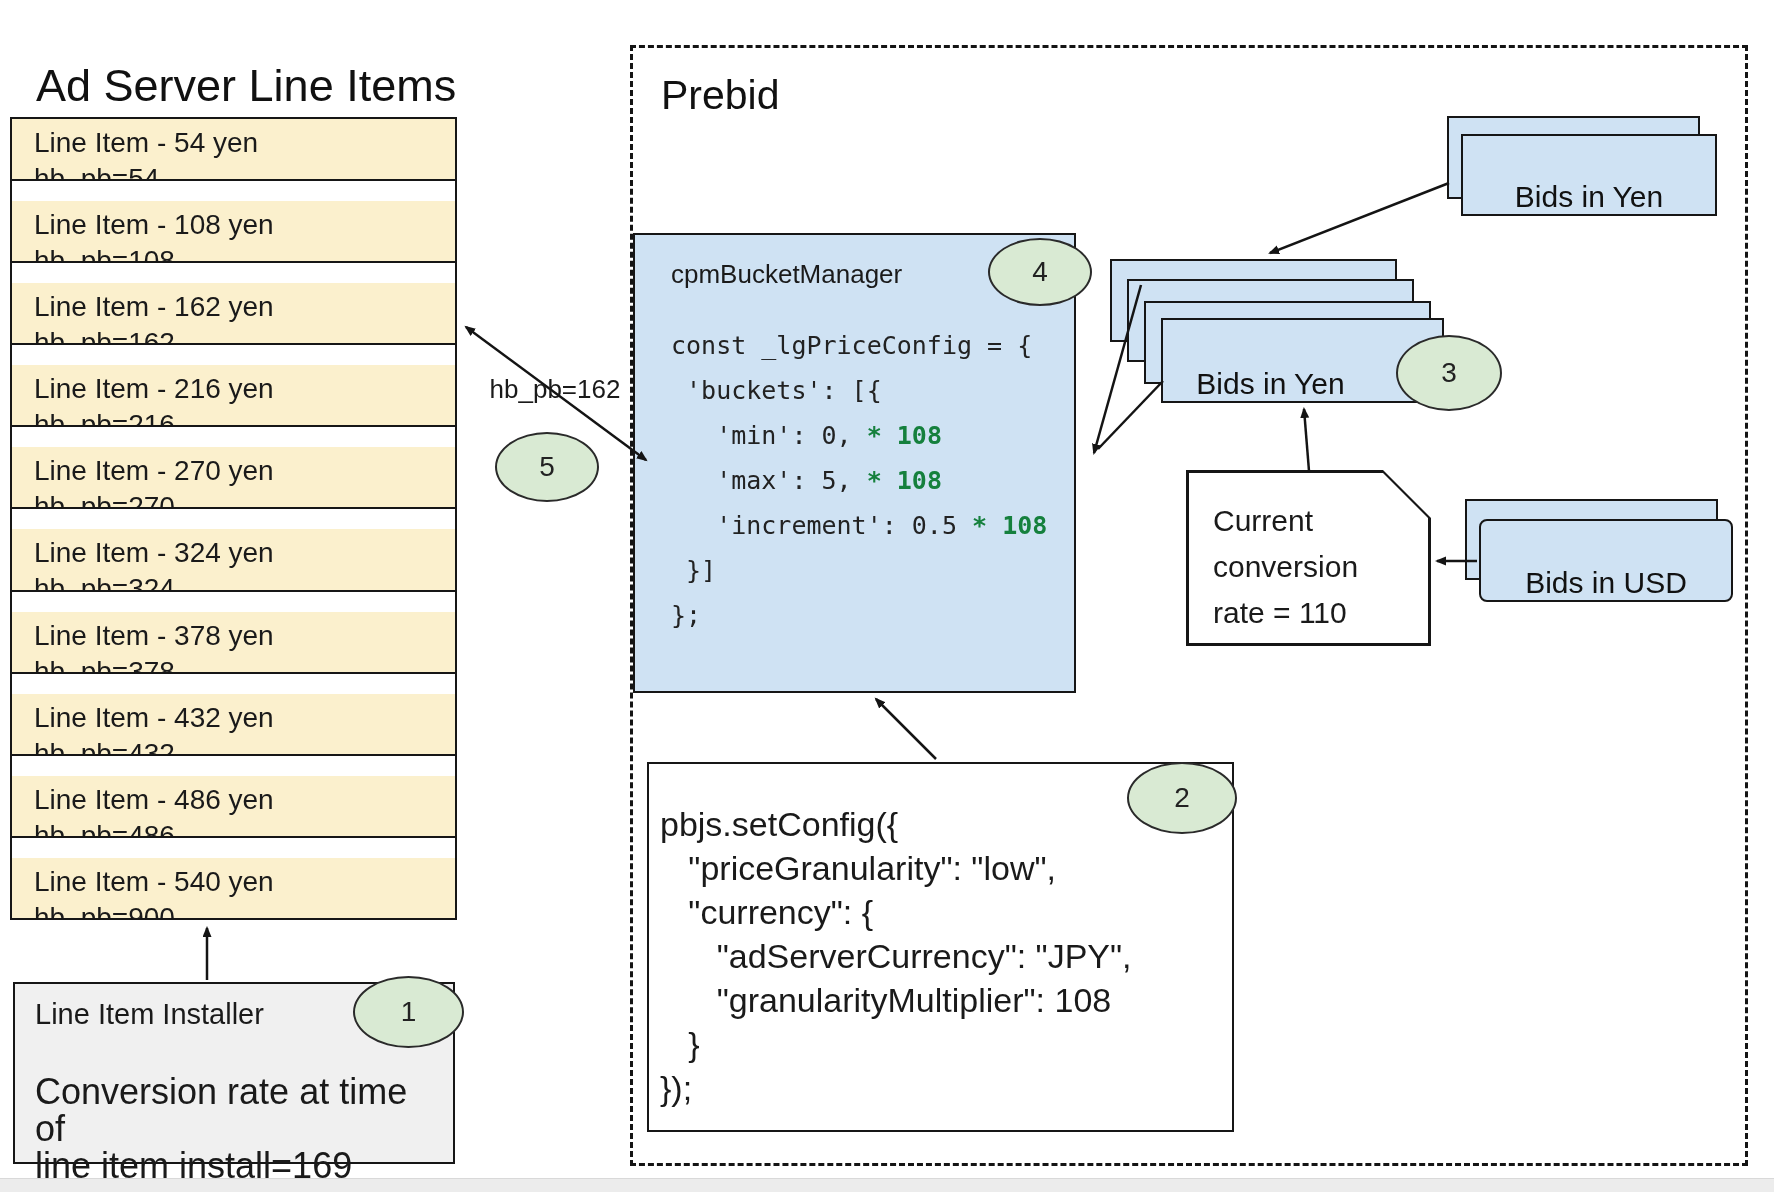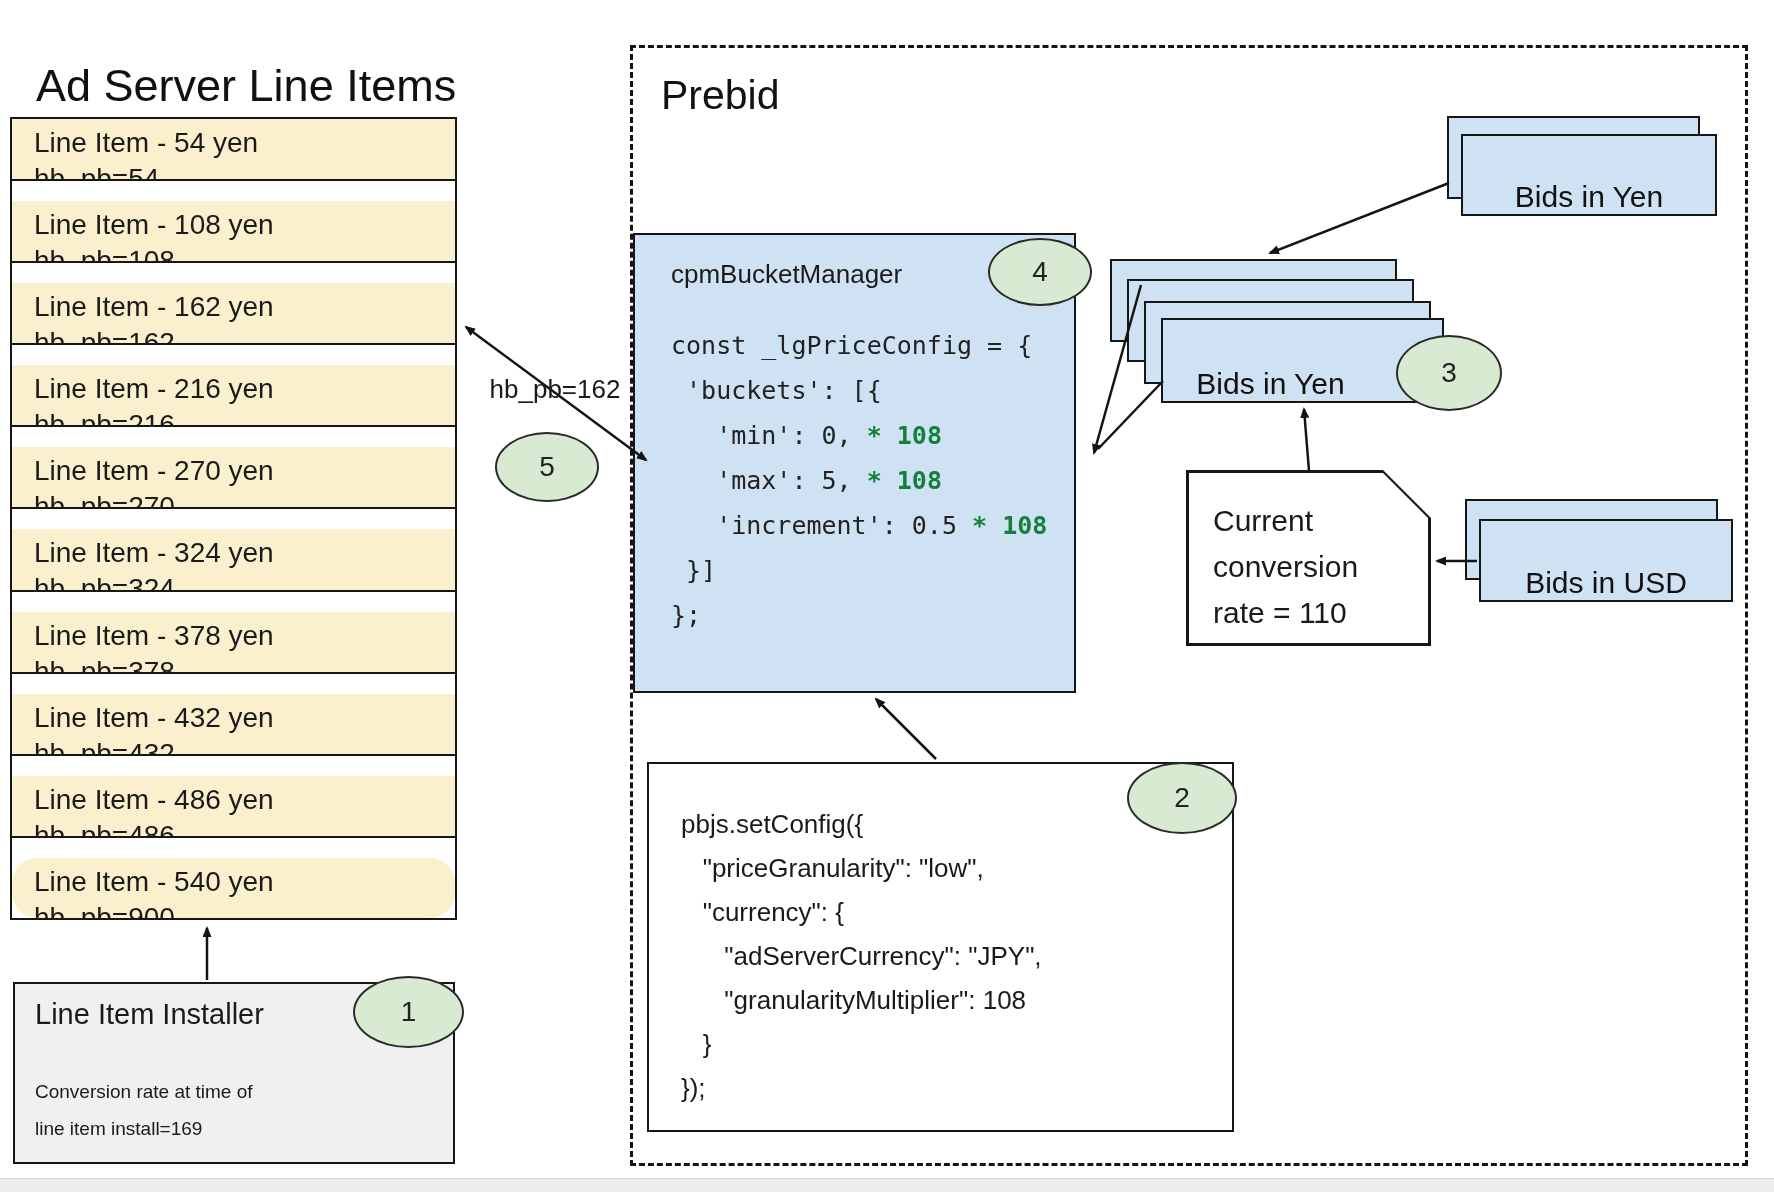--- a/index.html
+++ b/index.html
@@ -16,62 +16,62 @@
   
   .asli-title{position:absolute;left:36px;top:60px;font-size:45px;color:#111;}
   .li-table{
     position:absolute;left:10px;top:117px;width:447px;height:803px;
     border:2.5px solid #161616;box-sizing:border-box;display:flex;flex-direction:column;gap:20px;
   }
   .li-row{
     flex:1 1 0;background:#fbf0cd;border-bottom:2.5px solid #161616;
     padding:6px 6px 0 22px;font-size:28px;line-height:36px;overflow:hidden;
   }
-  .li-row:last-child{border-bottom:none;border-radius:25px;}
+  .li-row:last-child{border-bottom:none;}
   
   .installer{
     position:absolute;left:13px;top:982px;width:442px;height:182px;
     background:#f0f0f0;border:2.5px solid #161616;box-sizing:border-box;
     padding:14px 20px;
   }
   .installer-title{font-size:29px;}
-  .installer-note{margin-top:42px;font-size:19px;line-height:37px;}
+  .installer-note{margin-top:42px;font-size:36px;line-height:37px;}
   
   .cpm-box{
     position:absolute;left:633px;top:233px;width:443px;height:460px;
     background:#cfe2f3;border:2.5px solid #161616;box-sizing:border-box;
   }
   .cpm-title{position:absolute;left:36px;top:24px;font-size:26px;}
   .cpm-code{
     position:absolute;left:36px;top:88px;
     font-family:"DejaVu Sans Mono","Liberation Mono",monospace;
     font-size:25px;line-height:45px;white-space:pre;color:#222;
   }
   .cpm-code b{font-weight:700;color:#15803d;}
   
   .pbjs-box{
     position:absolute;left:647px;top:762px;width:587px;height:370px;
     background:#fff;border:2.5px solid #161616;box-sizing:border-box;
   }
   .pbjs-code{
-    position:absolute;left:32px;top:38px;font-size:26px;line-height:44px;white-space:pre;
+    position:absolute;left:11px;top:38px;font-size:34px;line-height:44px;white-space:pre;
   }
   
   .card{
     position:absolute;background:#cfe2f3;border:2.5px solid #161616;box-sizing:border-box;
     display:flex;align-items:flex-end;justify-content:center;font-size:30px;color:#111;
   }
   .yen-top-back {left:1447px;top:116px;width:253px;height:83px;}
   .yen-top-front{left:1461px;top:134px;width:256px;height:82px;}
   .yen-mid-1{left:1110px;top:259px;width:287px;height:83px;}
   .yen-mid-2{left:1127px;top:279px;width:287px;height:83px;}
   .yen-mid-3{left:1144px;top:301px;width:287px;height:83px;}
   .yen-mid-front{left:1161px;top:318px;width:283px;height:85px;padding-right:64px;}
   .usd-back {left:1465px;top:499px;width:253px;height:81px;}
-  .usd-front{left:1479px;top:519px;width:254px;height:83px;}
+  .usd-front{left:1479px;top:519px;width:254px;height:83px;border-radius:8px;}
   
   .note-outer{
     position:absolute;left:1186px;top:470px;width:245px;height:176px;background:#161616;
     clip-path:polygon(0 0, calc(100% - 48px) 0, 100% 48px, 100% 100%, 0 100%);
   }
   .note-inner{
     position:absolute;left:1189px;top:473px;width:239px;height:170px;background:#ffffff;
     clip-path:polygon(0 0, calc(100% - 45px) 0, 100% 45px, 100% 100%, 0 100%);
   }
   .note-text{position:absolute;left:1213px;top:498px;font-size:30px;line-height:46px;}

